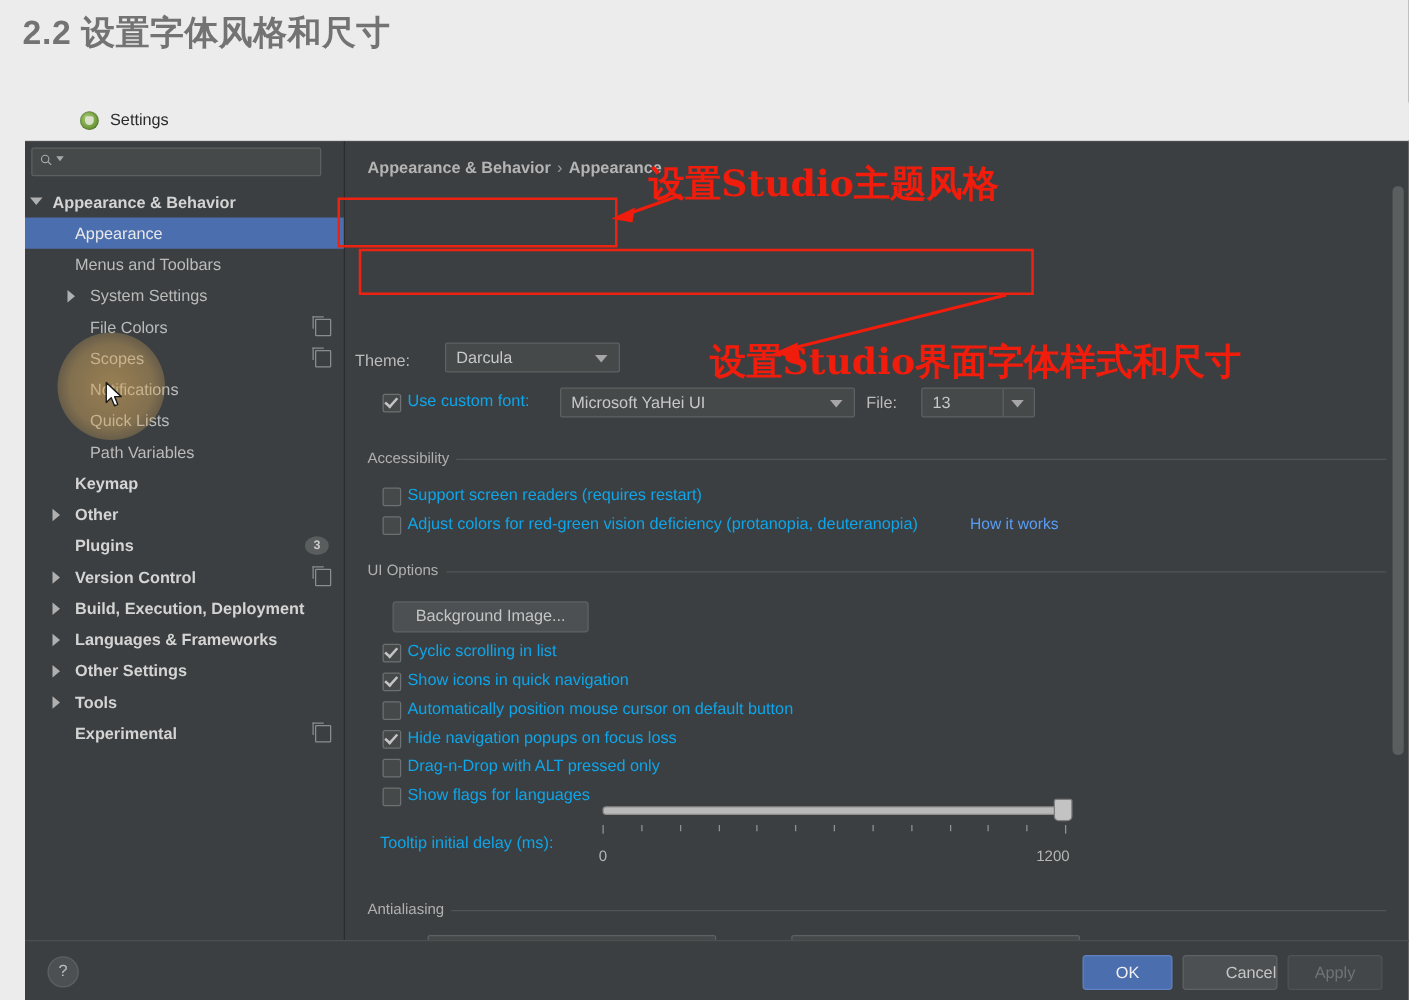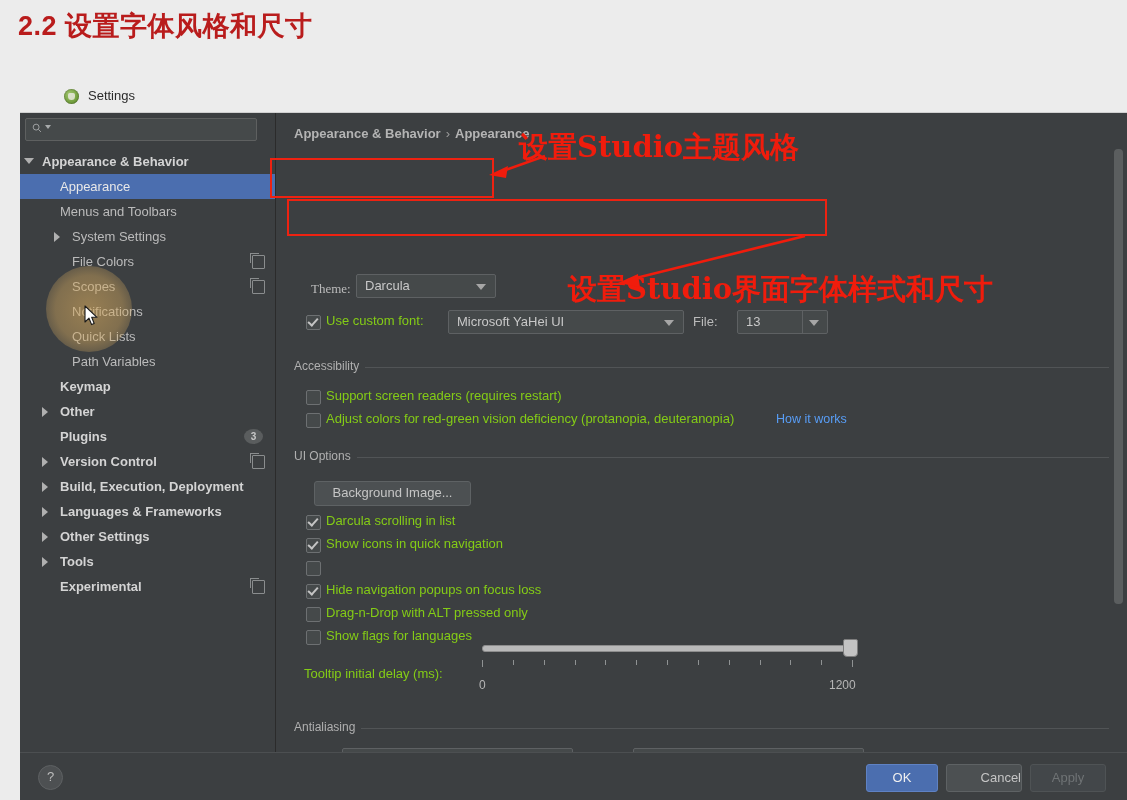--- a/index.html
+++ b/index.html
@@ -6,21 +6,21 @@
   body{
     width:1127px;height:800px;
     background:#ececec;
     font-family:"Liberation Sans","DejaVu Sans",sans-serif;
     overflow:hidden;
     position:relative;
   }
   
   .page-heading{
     position:absolute;left:18px;top:8px;
-    font-size:27px;font-weight:bold;color:#b91c1c;
+    font-size:27px;font-weight:bold;color:#737373;
     letter-spacing:.5px;
   }
 
   
   .win{
     position:absolute;left:20px;top:82px;
     width:1107px;height:718px;
     background:#ececec;
     padding-left:32px;
   }
@@ -142,21 +142,21 @@
 
   
   .cb{
     position:absolute;width:13px;height:13px;border-radius:2px;
     background:#45494a;border:1px solid #6d7072;
   }
   .cb.on::after{
     content:"";position:absolute;left:3px;top:0px;width:4px;height:8px;
     border:solid #c4c4c4;border-width:0 2px 2px 0;transform:rotate(42deg);
   }
-  .cbtext{position:absolute;color:#84cc16;font-size:13px;white-space:nowrap;}
+  .cbtext{position:absolute;color:#0ea5e9;font-size:13px;white-space:nowrap;}
 
   
   .group{position:absolute;left:18px;right:18px;}
   .group-title{
     position:absolute;left:0;top:0;color:#b0b0b0;font-size:12px;
     background:#3c3f41;padding-right:6px;z-index:2;
   }
   .group-line{
     position:absolute;left:0;right:0;top:8px;height:1px;background:#515456;
   }
@@ -317,21 +317,21 @@
         <path d="M1,1 L1,17 L5,13.2 L7.6,19.6 L10.2,18.5 L7.7,12.3 L13,12.3 Z" fill="#ffffff" stroke="#1a1a1a" stroke-width="1.1" stroke-linejoin="round"></path>
       </svg>
     </div>
 
     <div class="content">
 
       <div class="breadcrumb">
         <span>Appearance &amp; Behavior</span><span class="crumb-sep">›</span><span>Appearance</span>
       </div>
 
-      <div class="row-label" style="position:absolute;left:35px;top:168px;font-family:Liberation Serif, serif;">Theme:</div>
+      <div class="row-label" style="position:absolute;left:8px;top:168px;">Theme:</div>
       <div class="combo" style="left:80px;top:161px;width:138px;height:22px;">
         <span class="val">Darcula</span>
         <span class="arr"></span>
       </div>
 
       <div class="cb on" style="left:30px;top:202px;"></div>
       <div class="cbtext" style="left:50px;top:200px;">Use custom font:</div>
       <div class="combo" style="left:172px;top:197px;width:234px;height:22px;">
         <span class="val">Microsoft YaHei UI</span>
         <span class="arr"></span>
@@ -353,26 +353,27 @@
       <div class="cbtext" style="left:50px;top:298px;">Adjust colors for red-green vision deficiency (protanopia, deuteranopia)</div>
       <div class="link" style="left:500px;top:299px;">How it works</div>
 
       <div class="group" style="top:336px;">
         <div class="group-line"></div>
         <div class="group-title">UI Options</div>
       </div>
       <div class="btn" style="left:38px;top:368px;width:155px;height:23px;line-height:22px;">Background Image...</div>
 
       <div class="cb on" style="left:30px;top:402px;"></div>
-      <div class="cbtext" style="left:50px;top:400px;">Darcula scrolling in list</div>
+      <div class="cbtext" style="left:50px;top:400px;">Cyclic scrolling in list</div>
 
       <div class="cb on" style="left:30px;top:425px;"></div>
       <div class="cbtext" style="left:50px;top:423px;">Show icons in quick navigation</div>
 
       <div class="cb" style="left:30px;top:448px;"></div>
+      <div class="cbtext" style="left:50px;top:446px;">Automatically position mouse cursor on default button</div>
 
       <div class="cb on" style="left:30px;top:471px;"></div>
       <div class="cbtext" style="left:50px;top:469px;">Hide navigation popups on focus loss</div>
 
       <div class="cb" style="left:30px;top:494px;"></div>
       <div class="cbtext" style="left:50px;top:492px;">Drag-n-Drop with ALT pressed only</div>
 
       <div class="cb" style="left:30px;top:517px;"></div>
       <div class="cbtext" style="left:50px;top:515px;">Show flags for languages</div>
 

